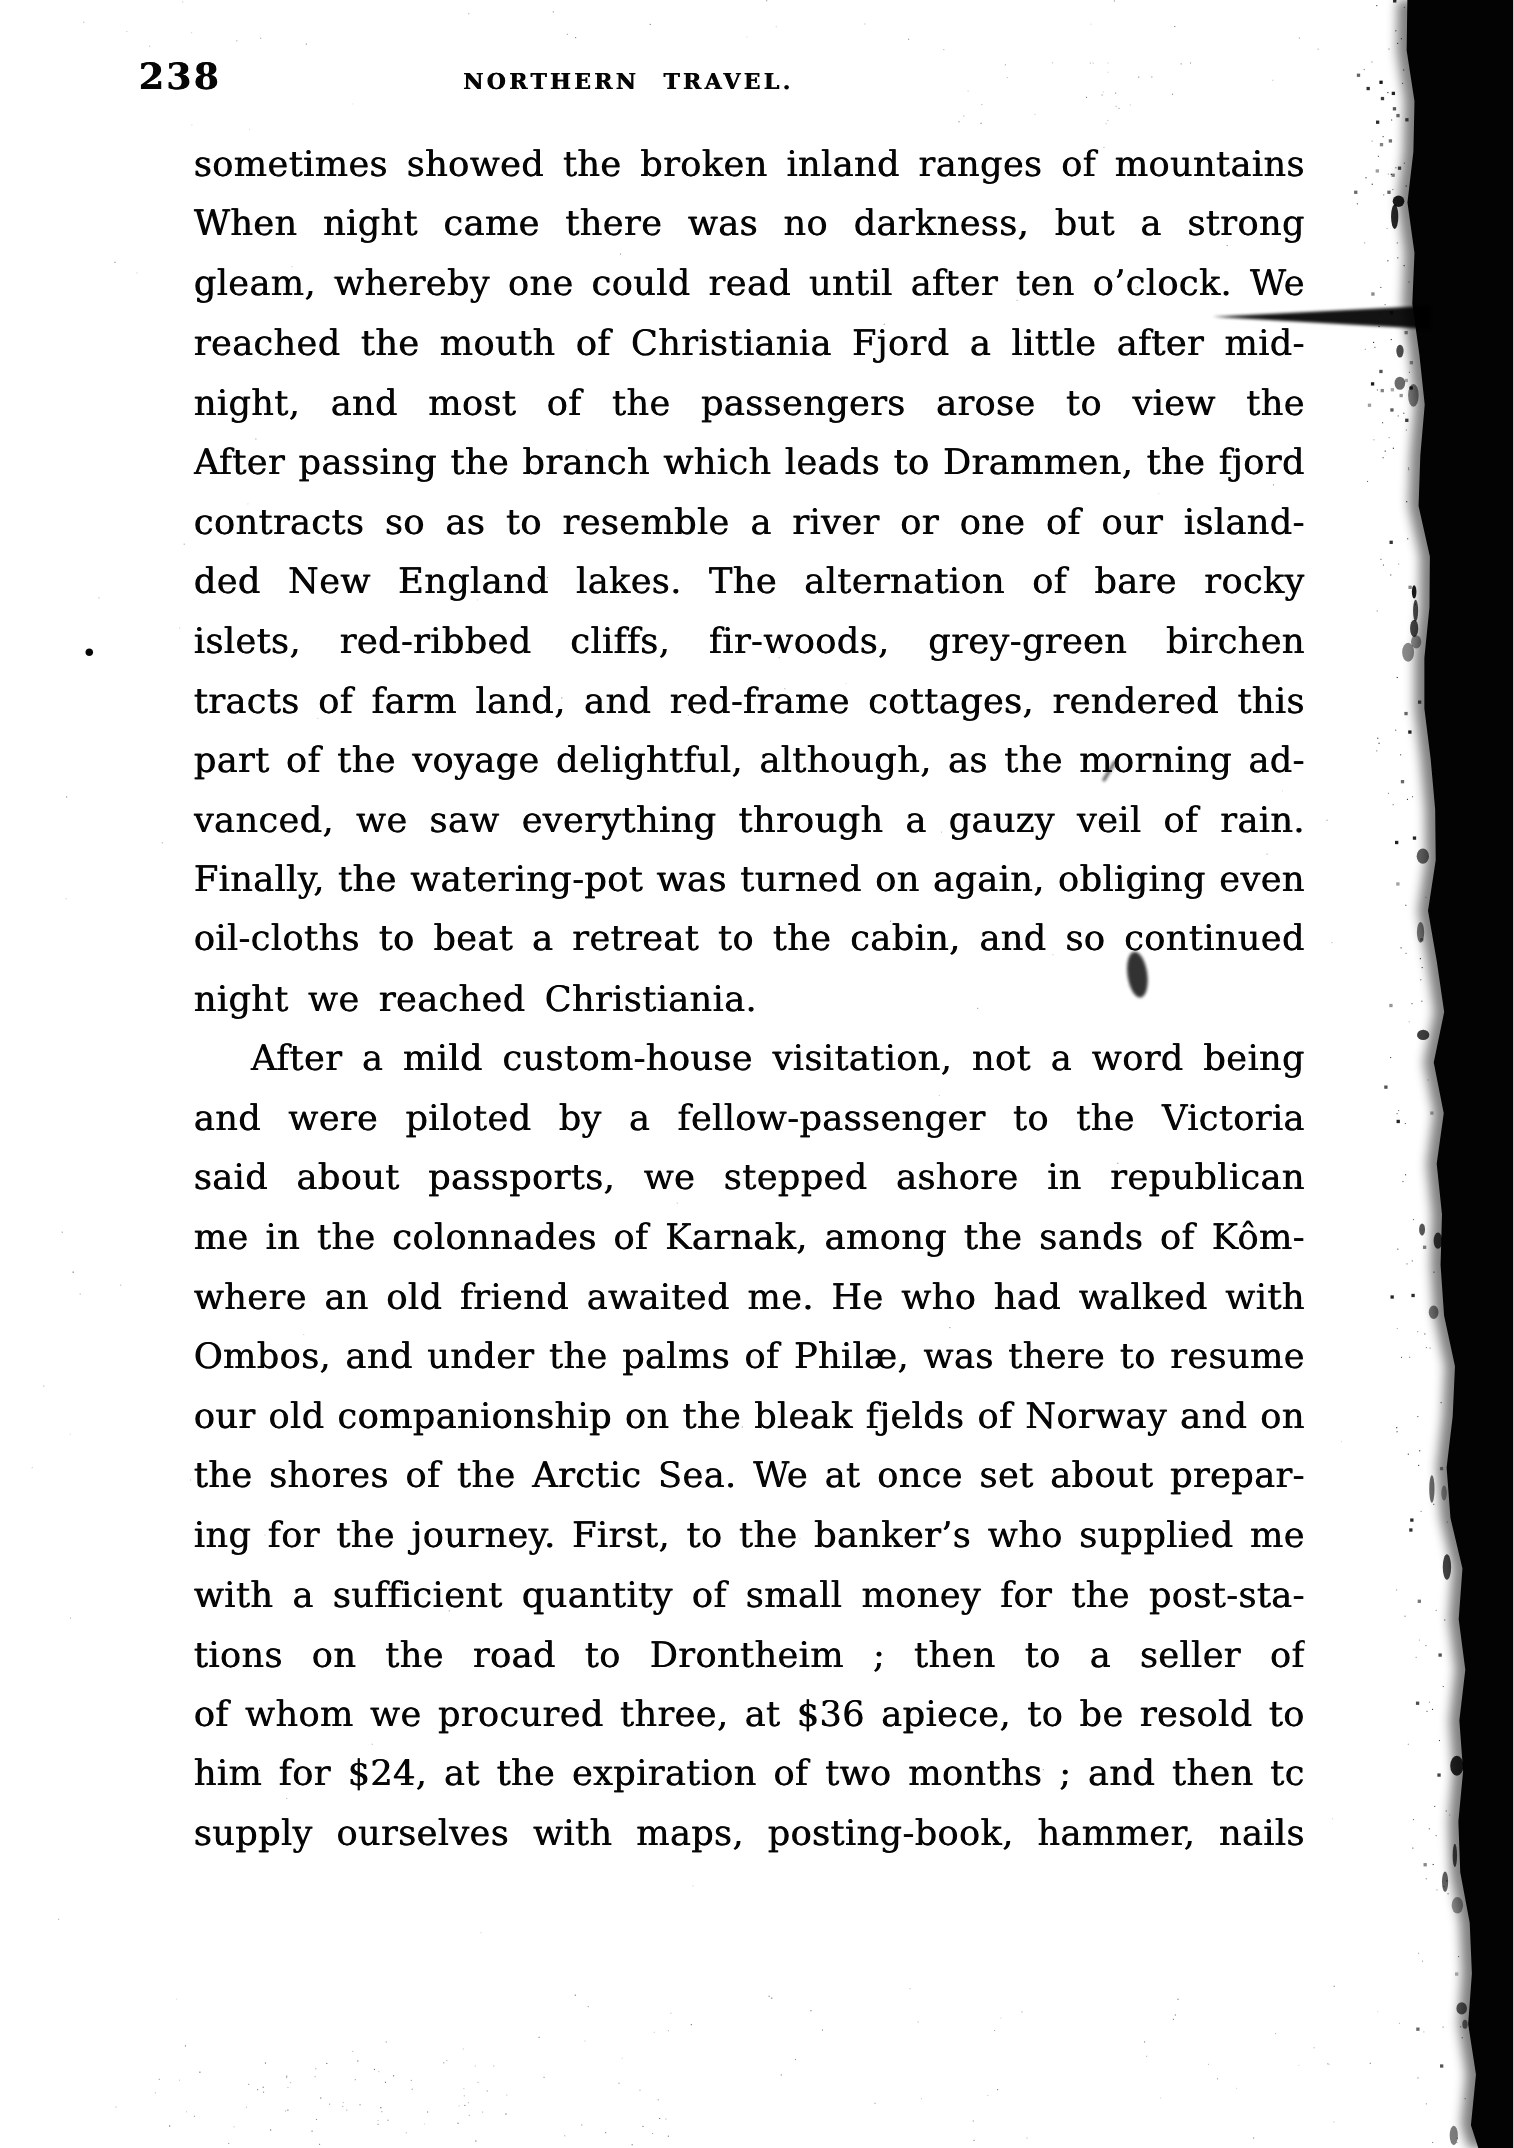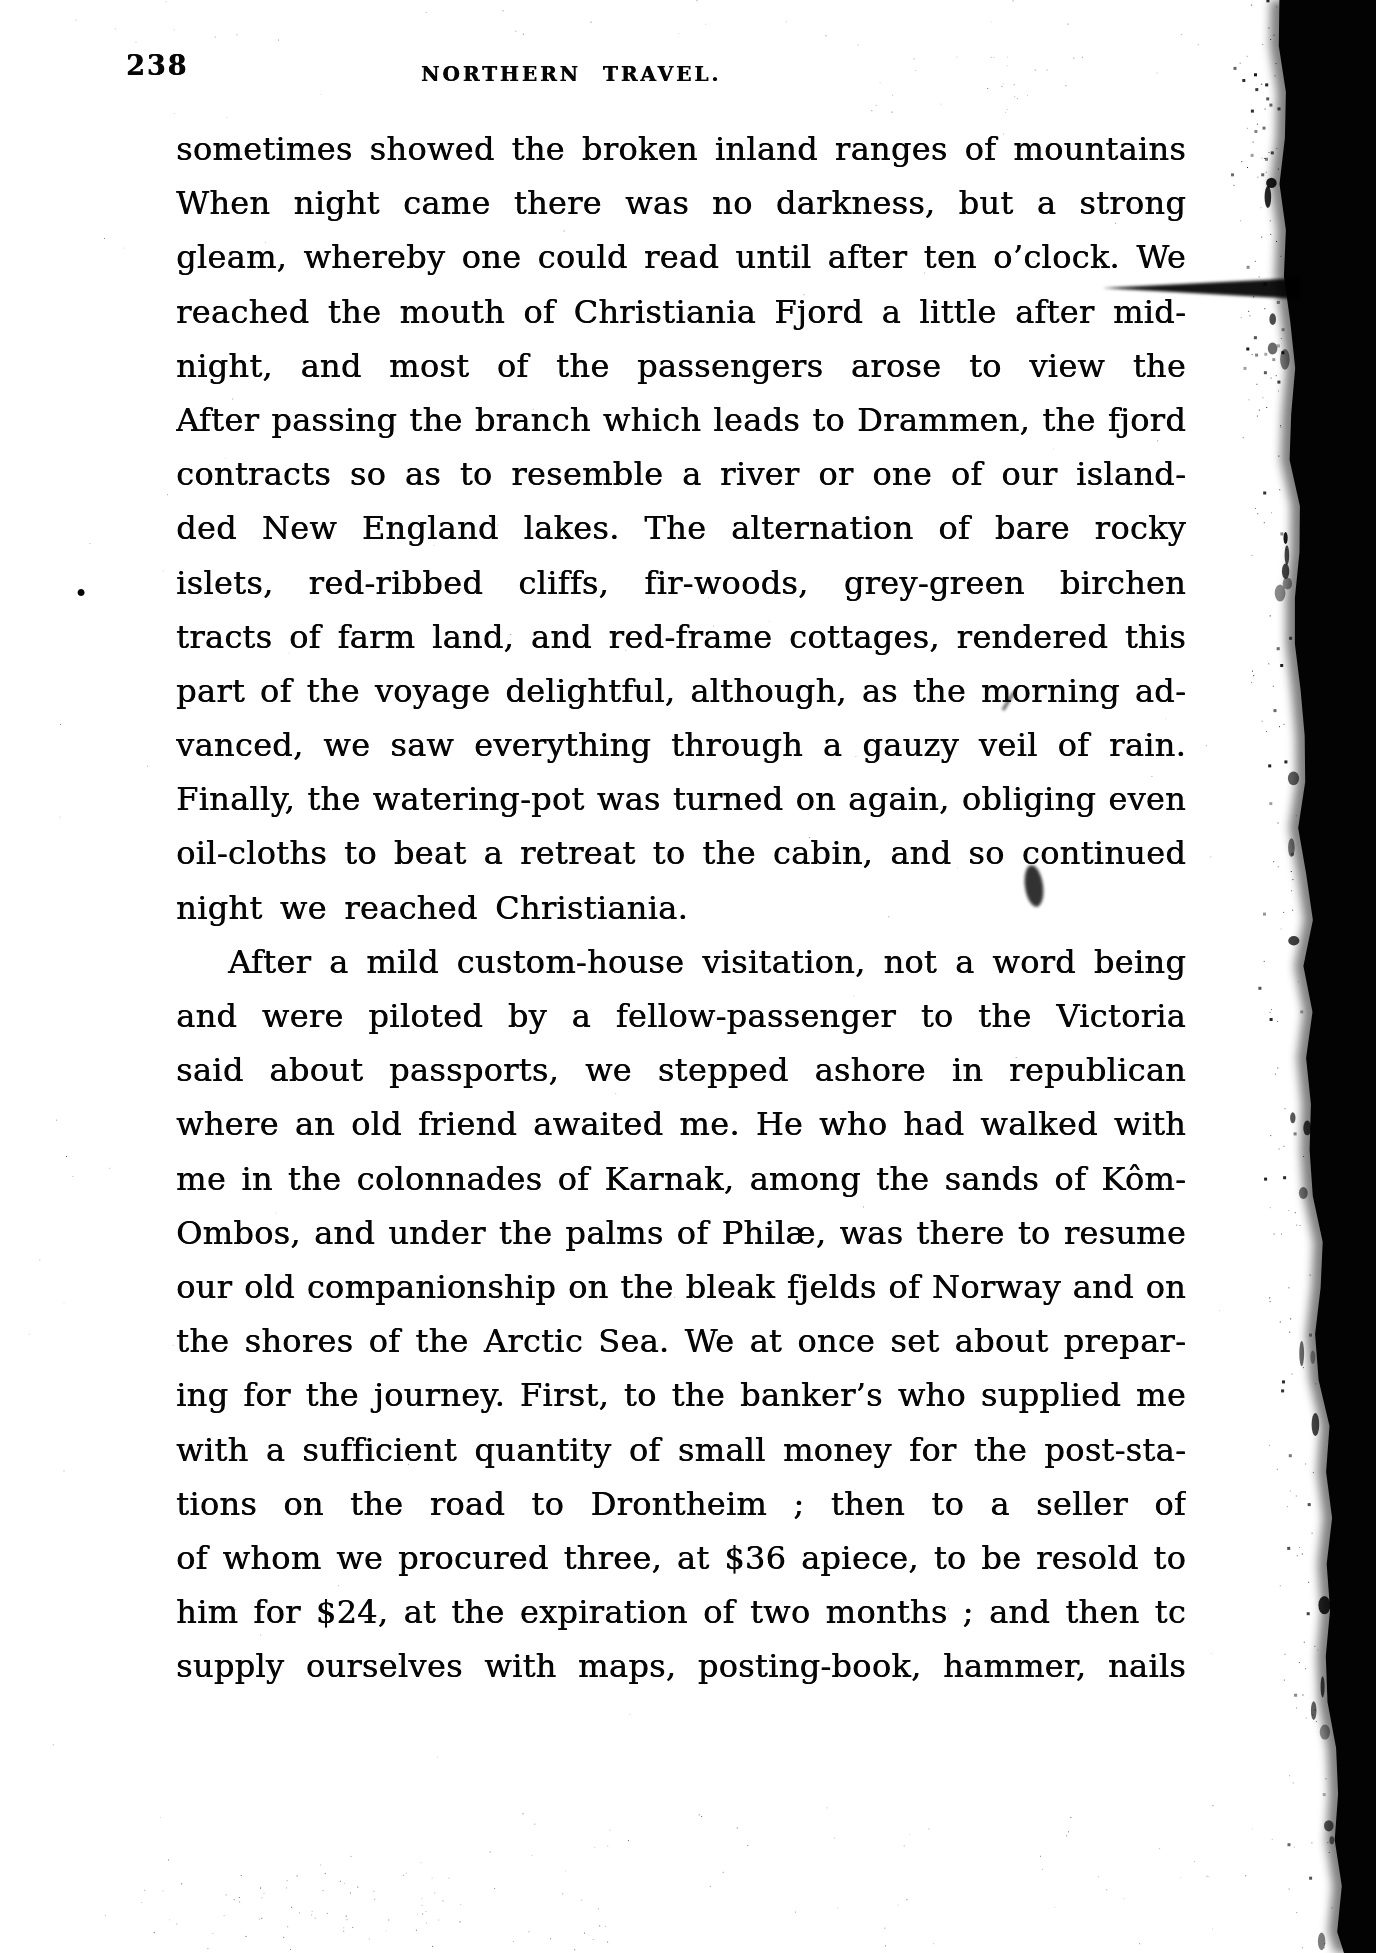--- a/index.html
+++ b/index.html
@@ -4,21 +4,21 @@
 <style>
   html,body{margin:0;padding:0;}
   body{
     width:1376px;height:1953px;position:relative;overflow:hidden;
     background:#ffffff;color:#060606;
     font-family:"DejaVu Serif","Liberation Serif",serif;
   }
   .page{position:absolute;inset:0;}
   .page-number{
     position:absolute;left:126px;top:50px;
-    font-size:27px;font-weight:bold;letter-spacing:2px;
+    font-size:33px;font-weight:bold;letter-spacing:2px;
     text-shadow:0.5px 0 currentColor;
   }
   .running-title{
     position:absolute;left:421px;top:62px;
     font-size:20px;font-weight:bold;letter-spacing:3px;word-spacing:12px;
     text-shadow:0.5px 0 currentColor;
   }
   .text-block{
     position:absolute;left:128px;top:122px;width:1058px;
   }
@@ -62,22 +62,22 @@
       <div class="line"><span>islets, red-ribbed cliffs, fir-woods, grey-green birchen groves,</span></div>
       <div class="line"><span>tracts of farm land, and red-frame cottages, rendered this</span></div>
       <div class="line"><span>part of the voyage delightful, although, as the morning ad-</span></div>
       <div class="line"><span>vanced, we saw everything through a gauzy veil of rain.</span></div>
       <div class="line"><span>Finally, the watering-pot was turned on again, obliging even</span></div>
       <div class="line"><span>oil-cloths to beat a retreat to the cabin, and so continued</span></div>
       <div class="line short"><span>night we reached Christiania.</span></div>
       <div class="line indent"><span>After a mild custom-house visitation, not a word being</span></div>
       <div class="line"><span>and were piloted by a fellow-passenger to the Victoria Hotel,</span></div>
       <div class="line"><span>said about passports, we stepped ashore in republican Norway,</span></div>
+      <div class="line"><span>me in the colonnades of Karnak, among the sands of Kôm-</span></div>
       <div class="line"><span>where an old friend awaited me. He who had walked with</span></div>
-      <div class="line"><span>me in the colonnades of Karnak, among the sands of Kôm-</span></div>
       <div class="line"><span>Ombos, and under the palms of Philæ, was there to resume</span></div>
       <div class="line"><span>our old companionship on the bleak fjelds of Norway and on</span></div>
       <div class="line"><span>the shores of the Arctic Sea. We at once set about prepar-</span></div>
       <div class="line"><span>ing for the journey. First, to the banker’s who supplied me</span></div>
       <div class="line"><span>with a sufficient quantity of small money for the post-sta-</span></div>
       <div class="line"><span>tions on the road to Drontheim ; then to a seller of </span><span class="it">carrioles,</span></div>
       <div class="line"><span>of whom we procured three, at $36 apiece, to be resold to</span></div>
       <div class="line"><span>him for $24, at the expiration of two months ; and then tc</span></div>
       <div class="line"><span>supply ourselves with maps, posting-book, hammer, nails</span></div>
     </div>

